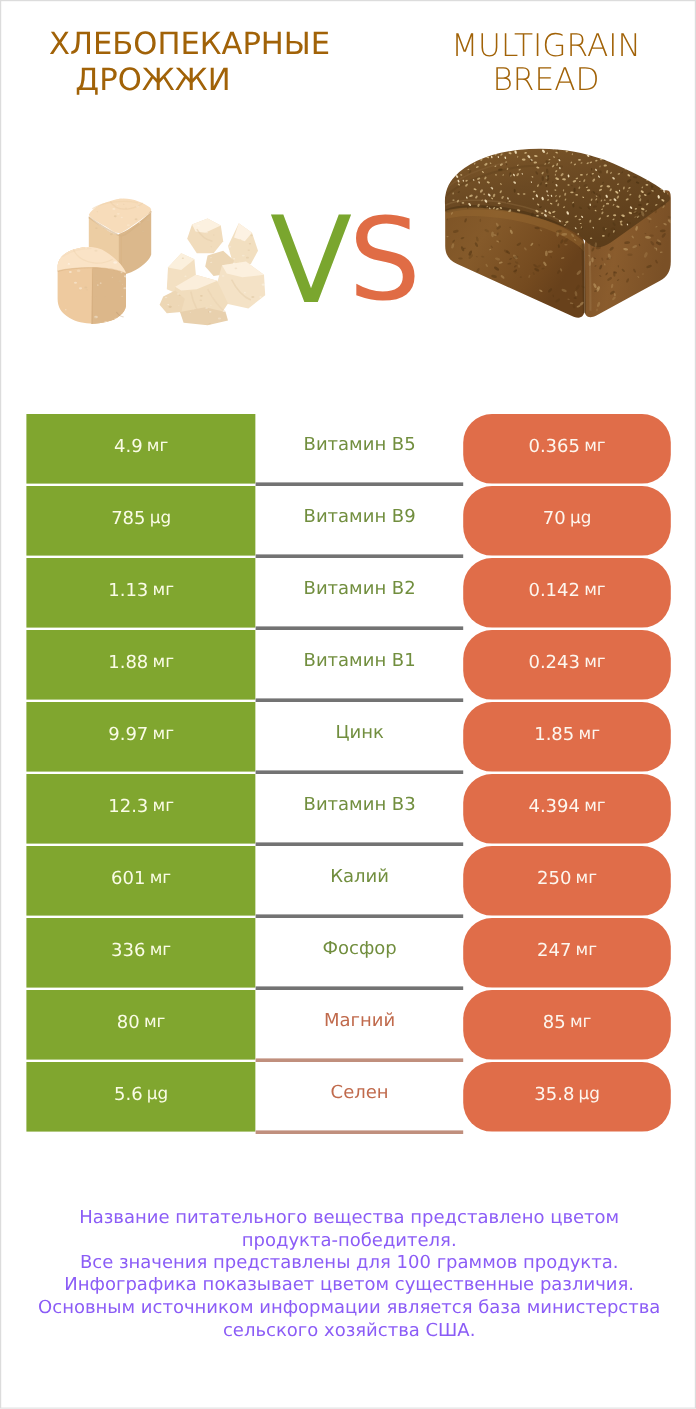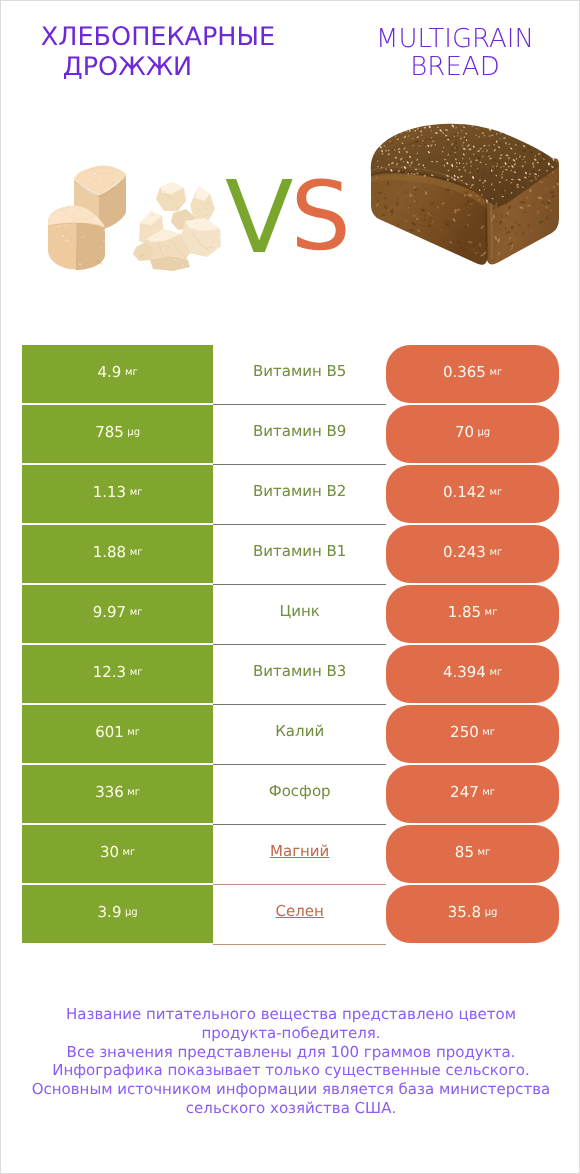--- a/index.html
+++ b/index.html
@@ -1,45 +1,45 @@
 <!DOCTYPE html>
 <html><head>
 <meta charset="utf-8">
 <style>
   html,body{margin:0;padding:0;}
   body{width:580px;height:1174px;background:#ffffff;font-family:"Liberation Sans",sans-serif;
        -webkit-font-smoothing:antialiased;text-rendering:geometricPrecision;overflow:hidden;position:relative;}
   .page{position:absolute;left:0;top:0;width:580px;height:1174px;background:#fff;
         box-sizing:border-box;border:1px solid #dcdcdc;}
   .titles{position:absolute;left:0;top:0;width:580px;height:100px;}
-  .title{position:absolute;text-align:center;color:#6d28d9;font-weight:400;line-height:30px;font-family:"DejaVu Sans",sans-serif;}
+  .title{position:absolute;text-align:center;color:#a16207;font-weight:400;line-height:30px;font-family:"DejaVu Sans",sans-serif;}
   .title-left{left:19px;top:21px;width:275px;font-size:25.5px;}
   .title-left .l1{margin-left:1px;}
   .title-left .l2{margin-left:-60px;}
   .title-right{left:343px;top:24px;width:222px;font-size:26px;font-weight:200;line-height:28px;}
   .hero{position:absolute;left:0;top:0;width:580px;height:330px;}
   .yeast-img{position:absolute;left:46px;top:160px;}
   .bread-img{position:absolute;left:358px;top:105px;}
   .vs{position:absolute;left:224px;top:167px;font-size:100px;font-weight:400;font-family:"DejaVu Sans",sans-serif;line-height:100px;letter-spacing:0px;}
   .vs .v{color:#7aa62e;}
   .vs .s{font-size:95px;position:relative;left:-3px;top:-3px;}
   .vs .s{color:#e06c45;}
 
   .table{position:absolute;left:21px;top:344px;width:537px;}
   .row{position:relative;height:58px;margin-bottom:2px;display:flex;}
   .cell{height:58px;display:flex;align-items:center;justify-content:center;box-sizing:border-box;padding-bottom:4px;}
   .cell.left{width:198px;background:#80a62f;color:#fafce6;}
-  .cell.mid{width:179px;background:#fff;height:60px;padding-bottom:7px;border-bottom:1px solid #737373;}
+  .cell.mid{width:179px;background:#fff;height:60px;padding-bottom:7px;border-bottom:3px solid #737373;}
   .cell.mid.rb{border-bottom-color:#c08f7d;}
   .cell.right{width:179px;background:#e06d49;color:#fdf6ee;border-radius:24px;}
   .num{font-size:15px;font-family:"DejaVu Sans",sans-serif;}
-  .unit{font-size:10px;margin-left:3.5px;font-family:"DejaVu Sans",sans-serif;}
+  .unit{font-size:14px;margin-left:3.5px;font-family:"DejaVu Sans",sans-serif;}
   .label{font-size:15px;font-family:"DejaVu Sans",sans-serif;}
   .label.g{color:#718e3e;}
-  .label.r{color:#c06a4c;text-decoration:underline;}
+  .label.r{color:#c06a4c;}
 
   .footer{position:absolute;left:0;top:1004px;width:580px;text-align:center;color:#8b5cf6;
           font-family:"DejaVu Sans",sans-serif;font-size:15px;line-height:18.8px;}
 </style>
 </head>
 <body>
 
 <div class="page">
   <div class="titles">
     <div class="title title-left">
@@ -989,46 +989,46 @@
         <div class="cell mid">
           <span class="label g">Фосфор</span>
         </div>
         <div class="cell right">
           <span class="num">247</span>
           <span class="unit">мг</span>
         </div>
       </div>
       <div class="row">
         <div class="cell left">
-          <span class="num">30</span>
+          <span class="num">80</span>
           <span class="unit">мг</span>
         </div>
         <div class="cell mid rb">
           <span class="label r">Магний</span>
         </div>
         <div class="cell right">
           <span class="num">85</span>
           <span class="unit">мг</span>
         </div>
       </div>
       <div class="row">
         <div class="cell left">
-          <span class="num">3.9</span>
+          <span class="num">5.6</span>
           <span class="unit">µg</span>
         </div>
         <div class="cell mid rb">
           <span class="label r">Селен</span>
         </div>
         <div class="cell right">
           <span class="num">35.8</span>
           <span class="unit">µg</span>
         </div>
       </div>
     </div>
   <div class="footer" id="footer">
       <div>Название питательного вещества представлено цветом</div>
       <div>продукта-победителя.</div>
       <div>Все значения представлены для 100 граммов продукта.</div>
-      <div>Инфографика показывает только существенные сельского.</div>
+      <div>Инфографика показывает цветом существенные различия.</div>
       <div>Основным источником информации является база министерства</div>
       <div>сельского хозяйства США.</div>
     </div>
 </div>
 
 </body></html>

